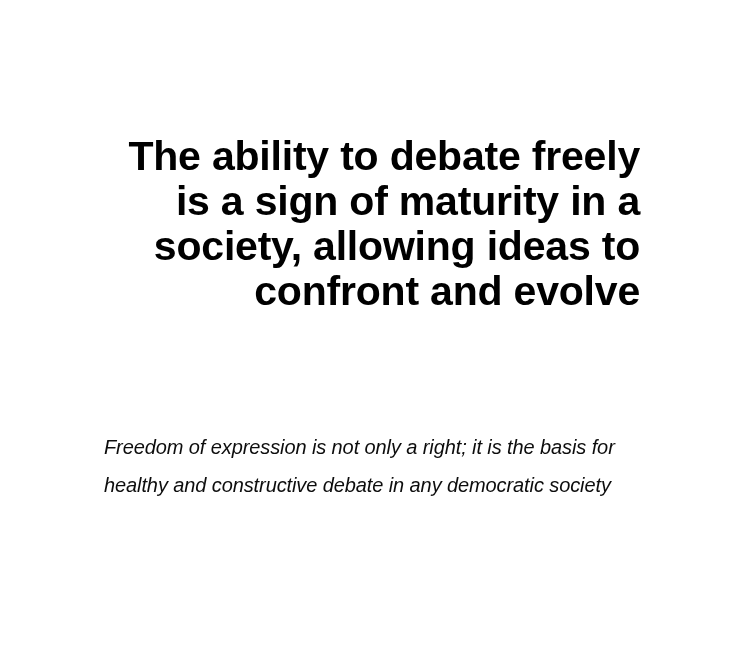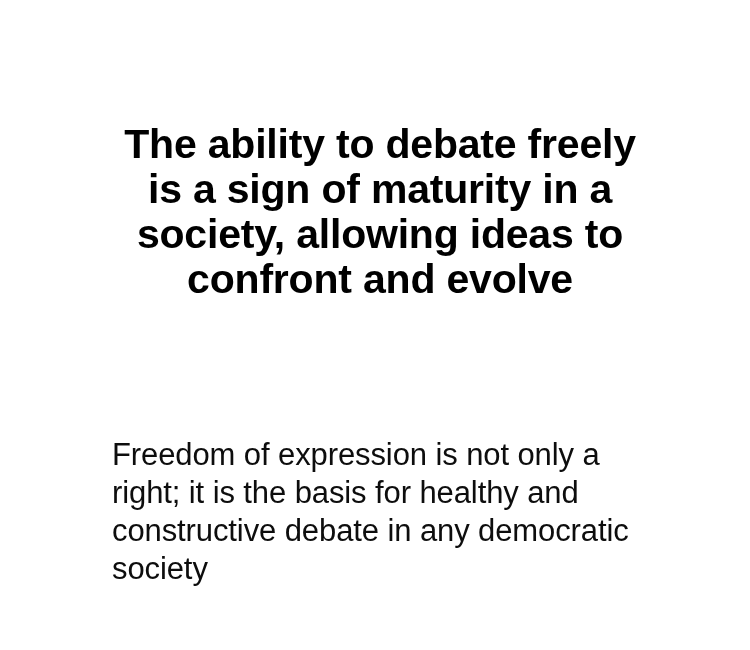--- a/index.html
+++ b/index.html
@@ -30,45 +30,46 @@
     left: 104px;
     width: 552px;
   }
 
   
   .headline-block {
     top: 118px;
   }
 
   .headline {
-    margin: 4px;
+    margin: 16px;
     font-family: "Liberation Sans", "DejaVu Sans", sans-serif;
     font-size: 41px;
     font-weight: 700;
     line-height: 45px;
     letter-spacing: -0.2px;
     color: #000000;
-    text-align: center;
+    text-align: right;
     word-spacing: 0px;
   }
 
   
   .subtext-block {
     top: 428px;
   }
 
   .subtext {
-    margin: 8px;
+    margin: 0;
     font-family: "Liberation Sans", "DejaVu Sans", sans-serif;
-    font-size: 31px;
+    font-size: 20px;
     font-weight: 400;
     line-height: 38px;
     letter-spacing: -0.1px;
     color: #0d0d0d;
     text-align: left;
+    font-style: italic;
   }
 </style>
 </head>
 <body>
 
 <div class="slide">
 
   <div class="content-block headline-block">
     <h1 class="headline">The ability to debate freely is a sign of maturity in a society, allowing ideas to confront and evolve</h1>
   </div>

